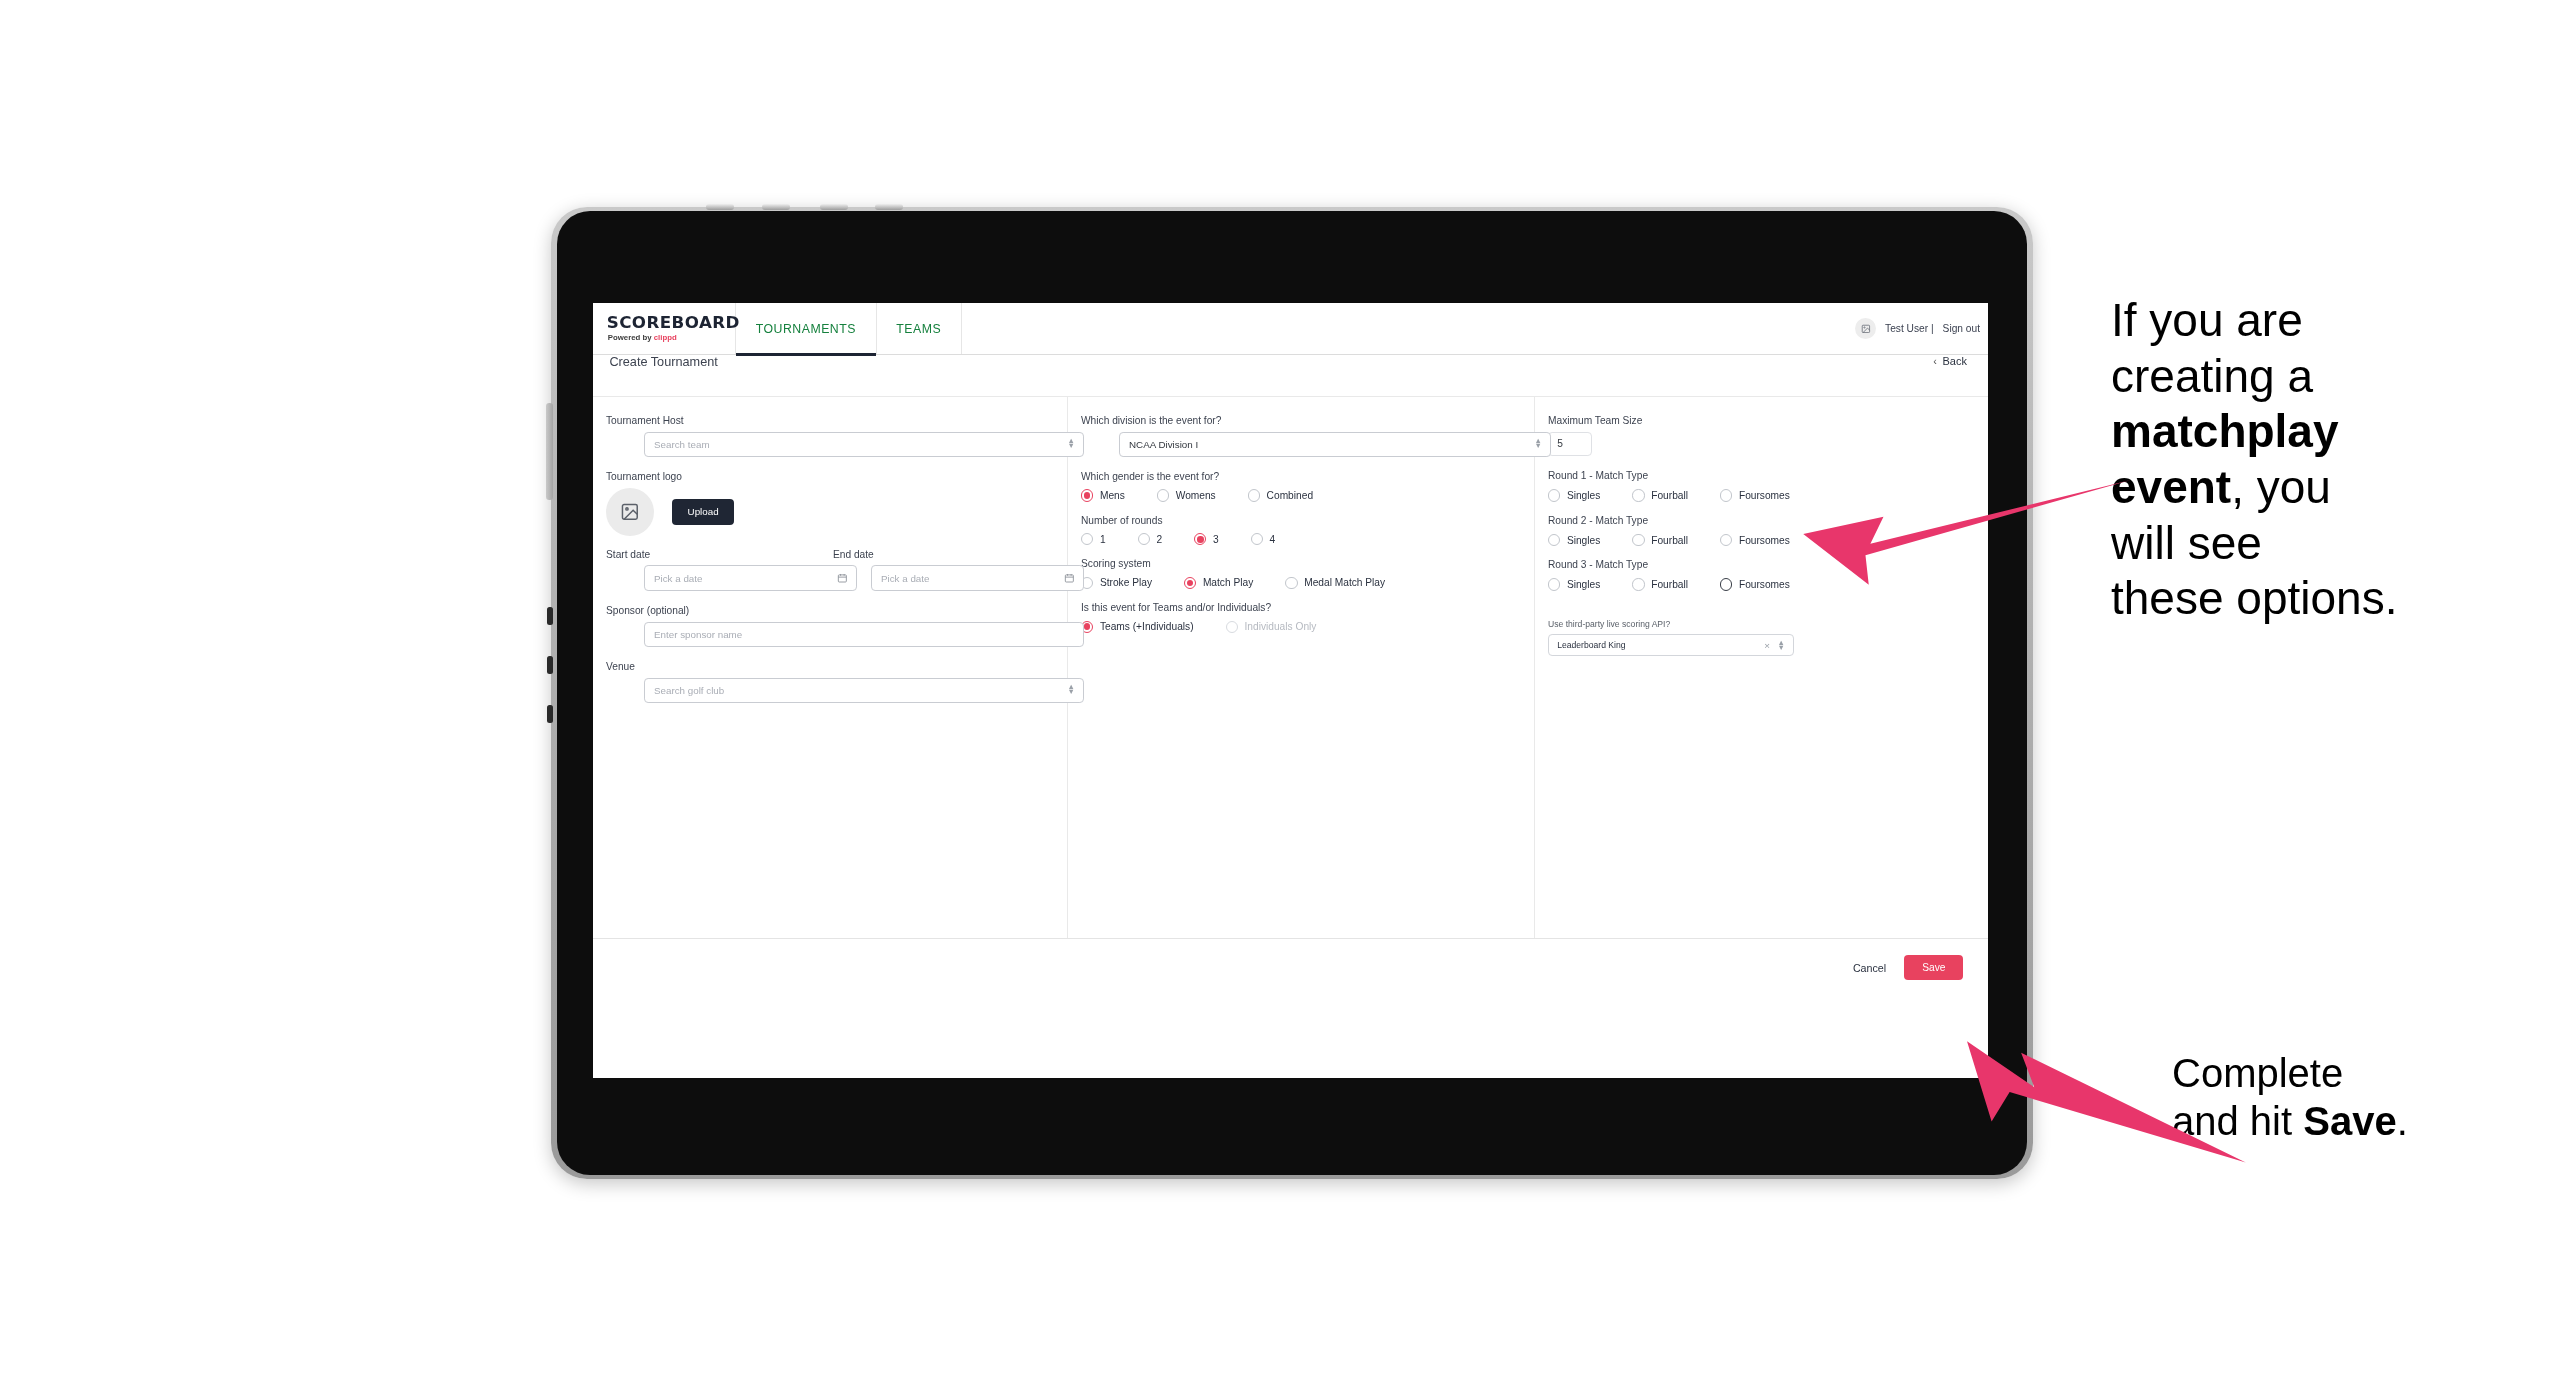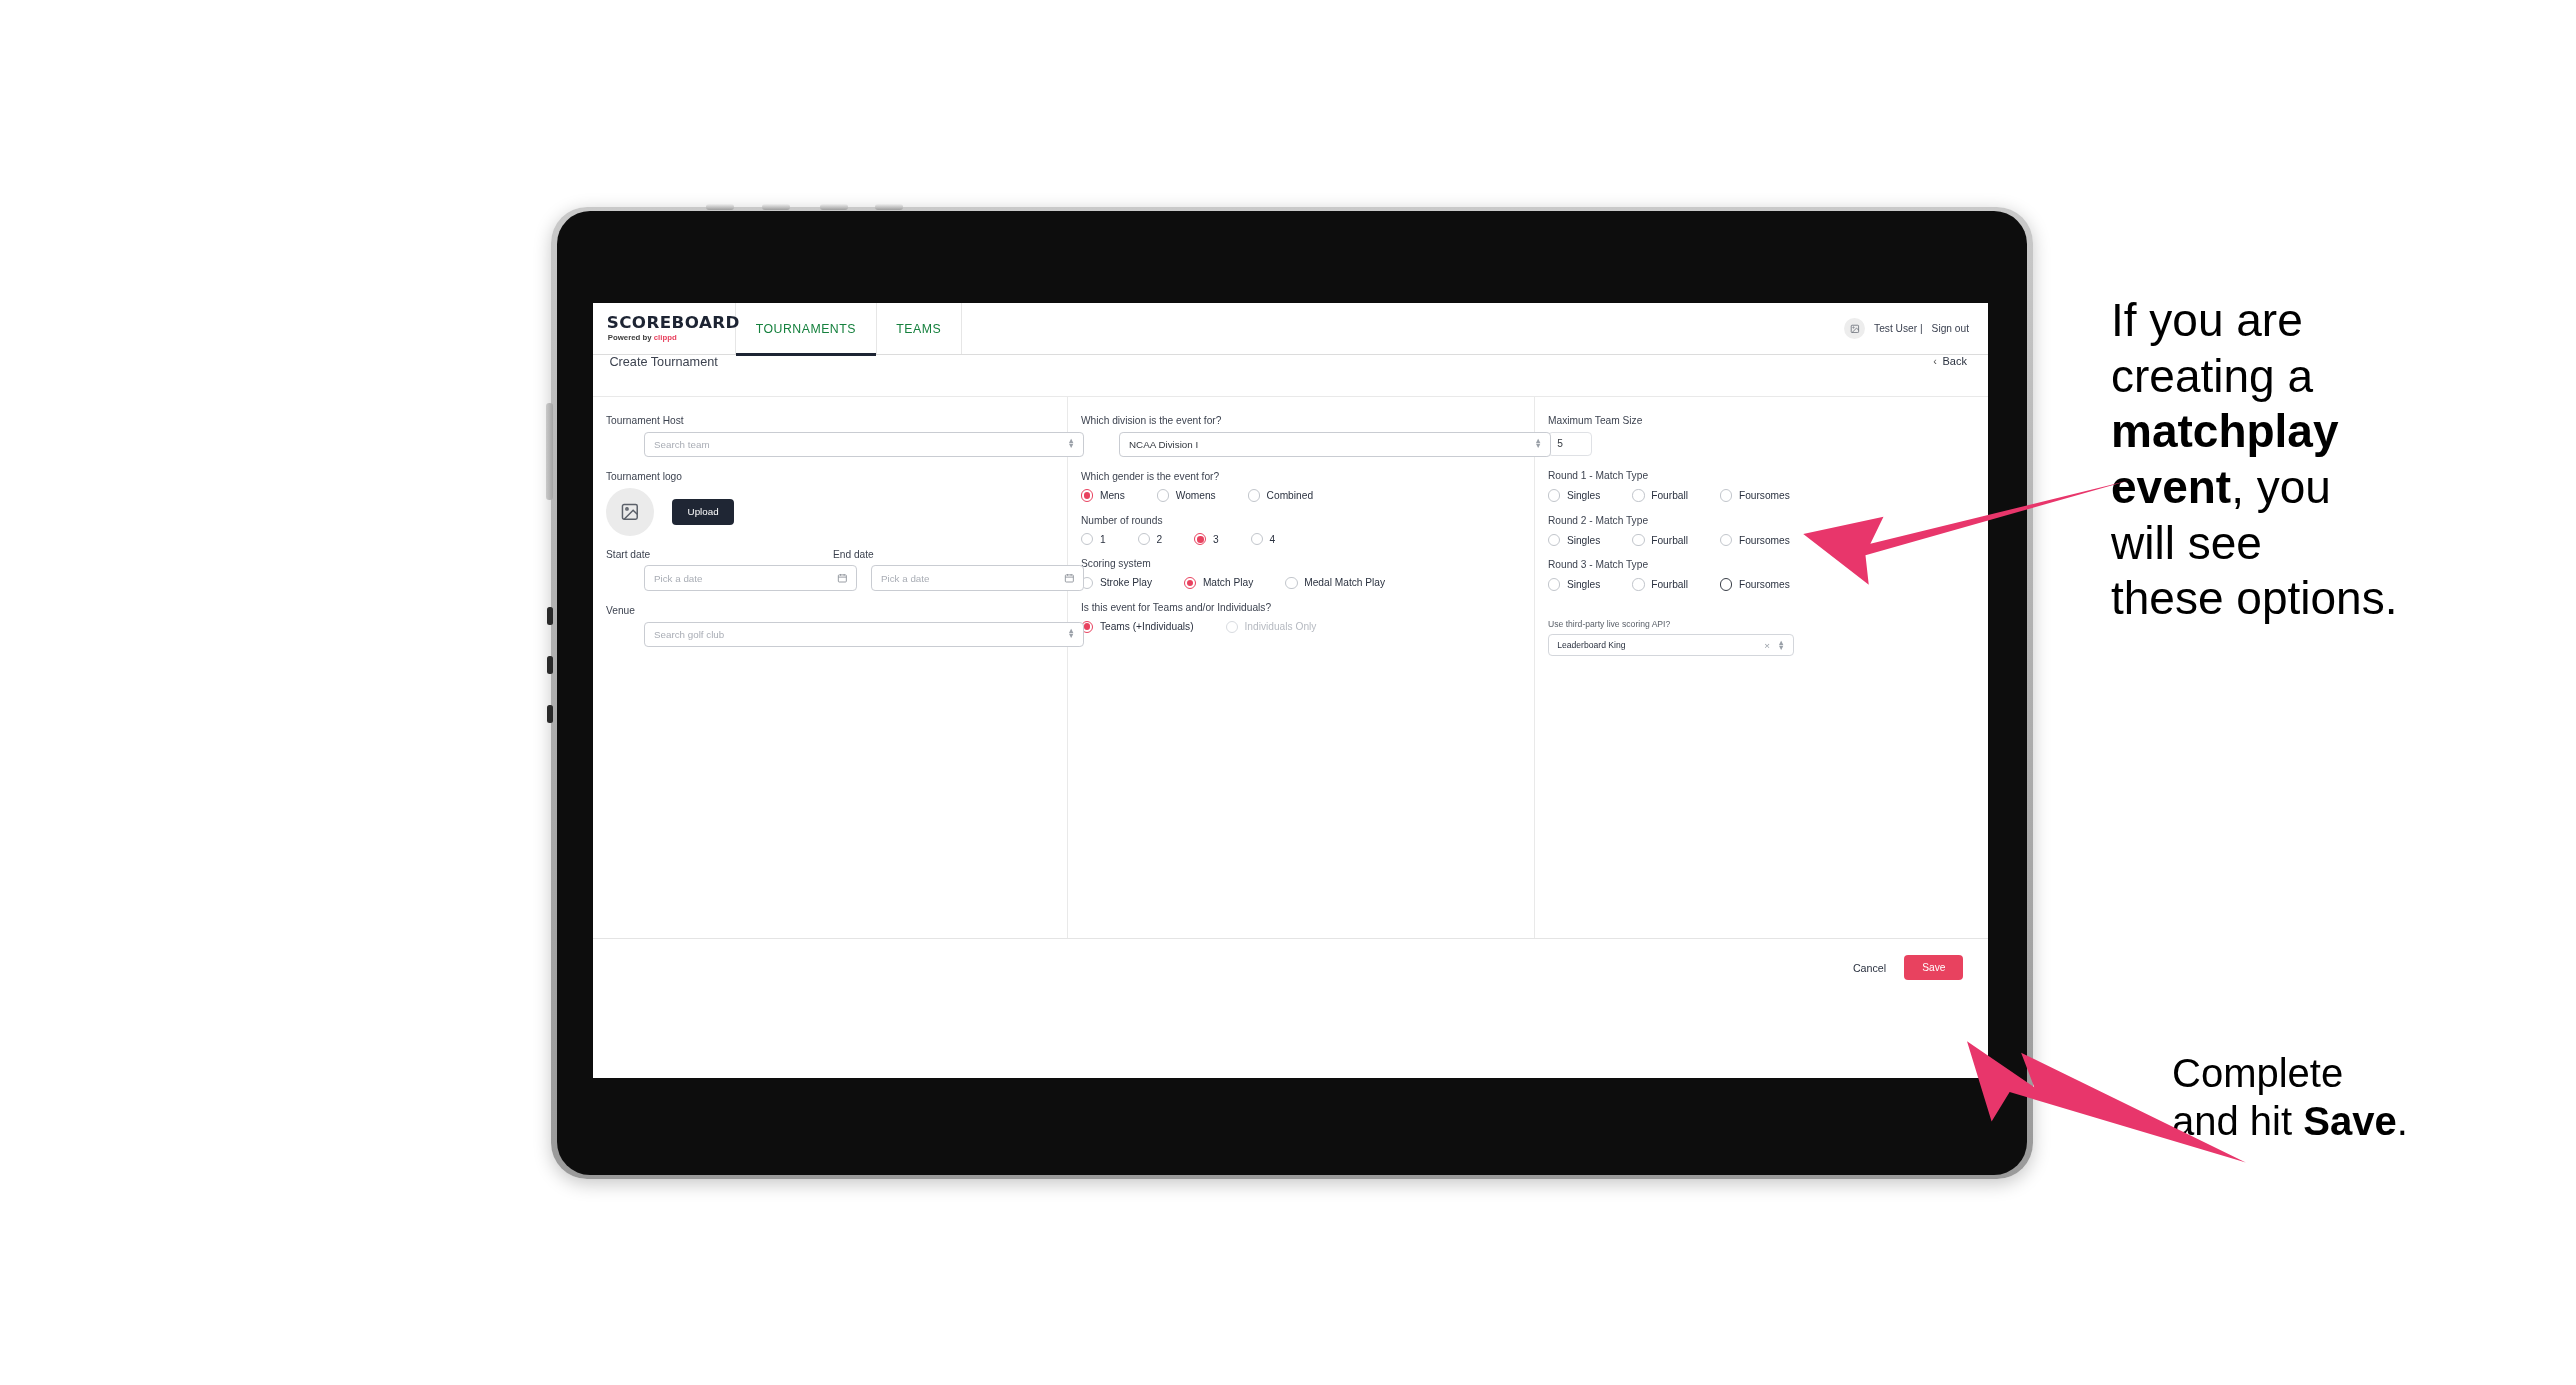--- a/index.html
+++ b/index.html
@@ -106,21 +106,21 @@
     position: relative;
   }
   .nav-tab.active::after {
     content: "";
     position: absolute; left: 0; right: 0; bottom: -1.6px;
     height: 2.5px; background: #1d2433;
   }
   #nav-spacer { flex: 1; }
   #nav-user-block {
     display: flex; align-items: center; gap: 9px;
-    padding-right: 19px;
+    padding-right: 8px;
     font-size: 10.2px;
     color: #3b4150;
   }
   #nav-avatar {
     width: 21px; height: 21px; border-radius: 50%;
     background: #ededed;
     display: flex; align-items: center; justify-content: center;
   }
   #nav-avatar svg { width: 9.8px; height: 9.8px; }
   #nav-signout { cursor: pointer; }
@@ -402,20 +402,26 @@
             <span class="input-adorn">
               <svg viewBox="0 0 24 24" width="10.7" height="10.7" fill="none" stroke="#8d929a" stroke-width="2">
                 <rect x="3" y="5" width="18" height="16" rx="2"></rect>
                   <path d="M3 10h18M8 3v4M16 3v4"></path>
               </svg>
             </span>
           </div>
         </div>
       </div>
 
+      <div class="field-group">
+        <div class="field-label">Sponsor (optional)</div>
+        <div class="text-input placeholder">
+          <span>Enter sponsor name</span>
+        </div>
+      </div>
 
       <div class="field-group">
         <div class="field-label">Venue</div>
         <div class="text-input placeholder">
           <span>Search golf club</span>
           <span class="input-adorn">
             <span class="chev-updown">
                 <span>▲</span>
                 <span>▼</span>
               </span>

